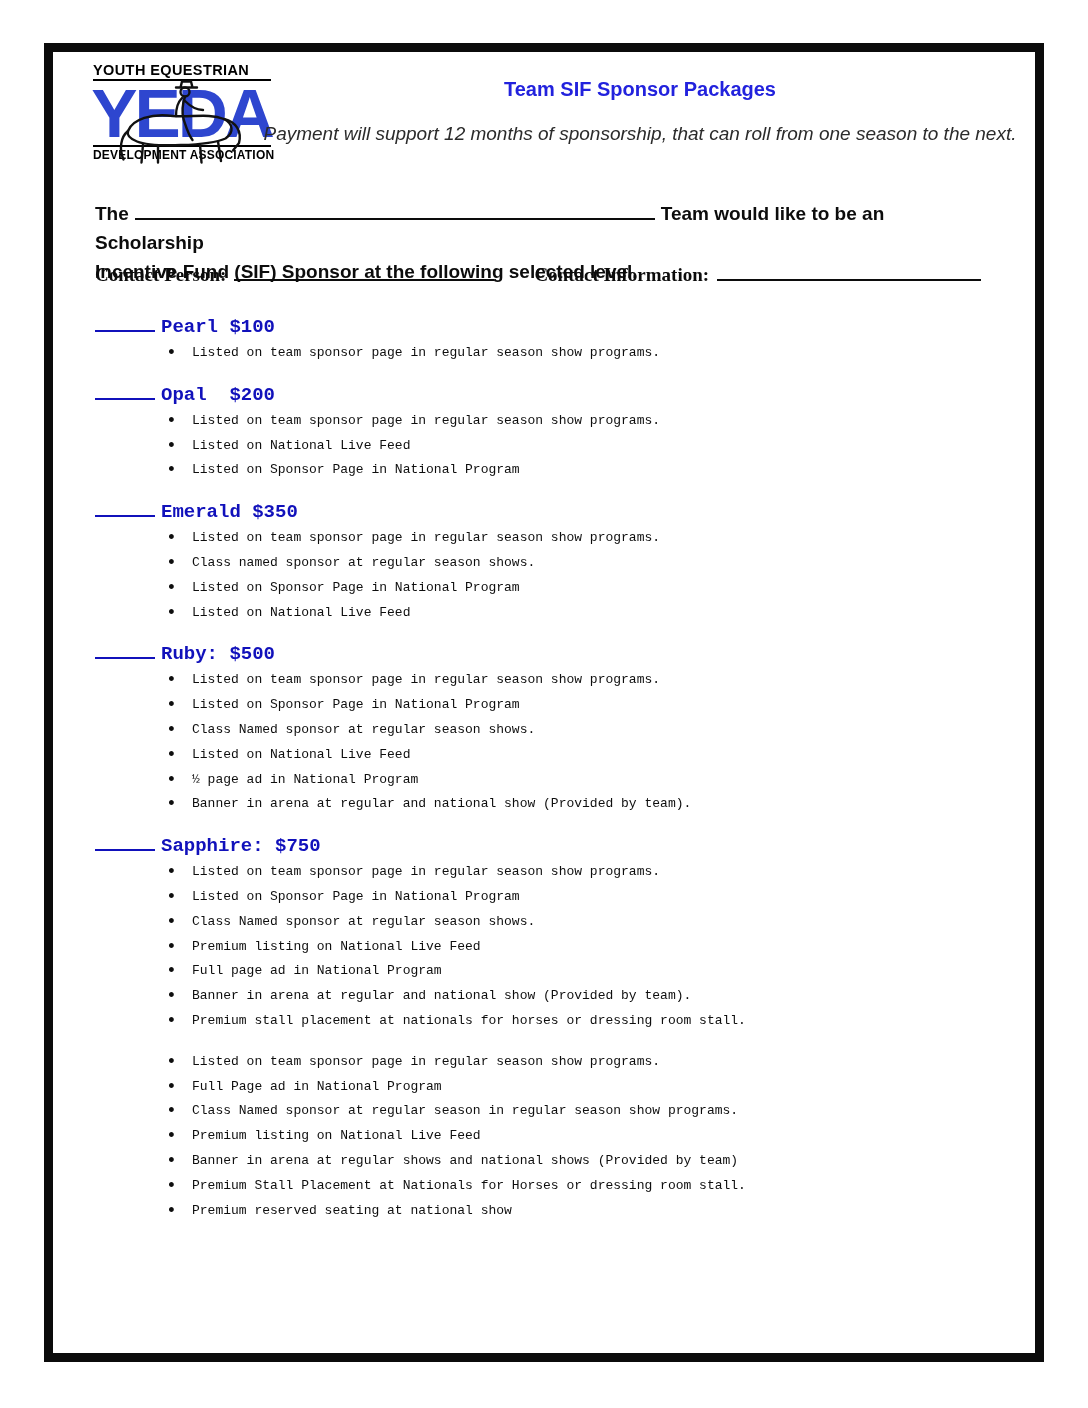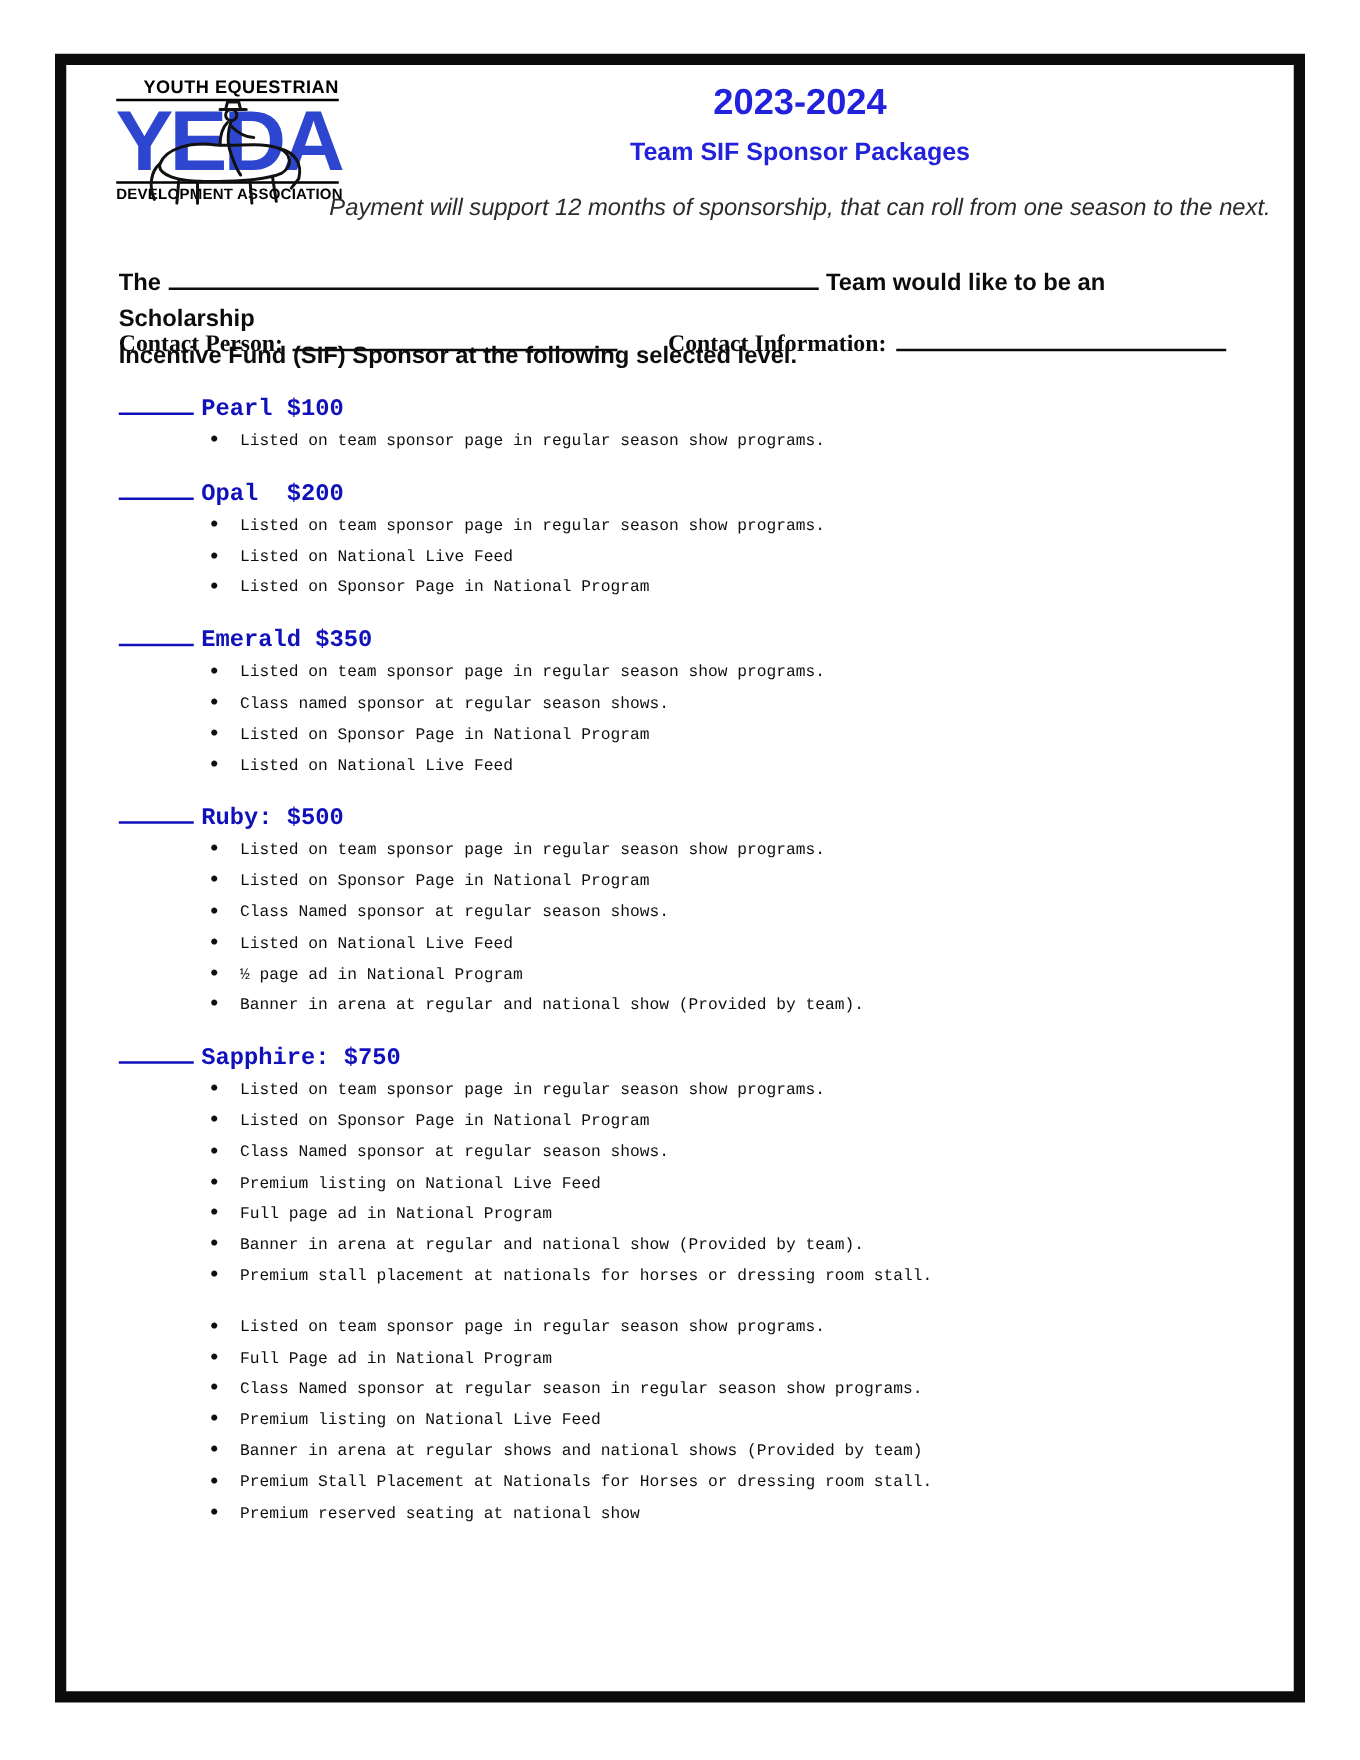--- a/index.html
+++ b/index.html
@@ -6,21 +6,21 @@
   .page {
     position:relative; width:1088px; height:1408px; background:#ffffff;
     font-family:"Liberation Sans", sans-serif; color:#111; overflow:hidden;
   }
   .frame {
     position:absolute; left:44px; top:43px; width:1000px; height:1319px;
     border:9px solid #0b0b0b; box-sizing:border-box; background:#fff;
   }
 
   
-  .logo { position:absolute; left:93px; top:62px; width:178px; text-align:right; }
+  .logo { position:absolute; left:93px; top:62px; width:178px; text-align:left; }
   .logo .top-line {
     font-size:14.5px; font-weight:700; letter-spacing:.4px; color:#000;
     border-bottom:2.5px solid #000; padding-bottom:1px; white-space:nowrap;
   }
   .logo .acronym {
     font-size:68px; font-weight:700; color:#2e46cf; letter-spacing:-3px;
     line-height:0.92; transform:scaleX(1.02); margin-top:1px;
   }
   .logo .bottom-line {
     font-size:12px; font-weight:700; color:#000; letter-spacing:.2px;
@@ -33,21 +33,21 @@
 
   
   .header { position:absolute; left:250px; top:66px; width:780px; text-align:center; }
   .header .season { font-size:29px; font-weight:700; color:#2222dd; }
   .header .title  { font-size:20px; font-weight:700; color:#2222dd; margin-top:12px; }
   .header .subtitle {
     font-size:19px; font-style:italic; color:#2b2b2b; margin-top:22px; white-space:nowrap;
   }
 
   
-  .intro { position:absolute; left:95px; top:212px; width:885px;
+  .intro { position:absolute; left:95px; top:199px; width:885px;
            font-size:19px; font-weight:700; line-height:29px; color:#0c0c0c; }
   .blank { display:inline-block; border-bottom:2px solid #0c0c0c; height:16px;
            vertical-align:baseline; }
   .intro .team-blank { width:520px; margin:0 6px 0 6px; }
   .contact { position:absolute; left:95px; top:263px; width:885px;
              font-size:19px; font-weight:700; color:#0c0c0c; white-space:nowrap;font-family:Liberation Serif, serif; }
   .contact .person-blank { width:260px; margin-left:8px; }
   .contact .info-label   { margin-left:40px; }
   .contact .info-blank   { width:264px; margin-left:8px; }
 
@@ -87,21 +87,20 @@
       <path d="M24,43 L23,55 M34,44 L34,55 M62,43 L63,55 M74,41 L76,54"></path>
       <path d="M46,24 C46,18 48,14 50,12"></path>
       <circle cx="52" cy="8" r="3"></circle>
       <path d="M46,5 L60,5 M49,5 L50,1 L56,1 L57,5"></path>
       <path d="M52,11 C50,17 50,22 51,26 C53,32 54,36 57,40"></path>
       <path d="M52,14 C56,18 60,20 64,20"></path>
     </svg>
   </div>
 
   <div class="header">
-    <div class="season">2023-2024</div>
     <div class="title">Team SIF Sponsor Packages</div>
     <div class="subtitle">Payment will support 12 months of sponsorship, that can roll from one season to the next.</div>
   </div>
 
   <div class="intro">
     <span>The</span><span class="blank team-blank"></span><span>Team would like to be an Scholarship</span>
     <br>
     <span>Incentive Fund (SIF) Sponsor at the following selected level.</span>
   </div>
 

